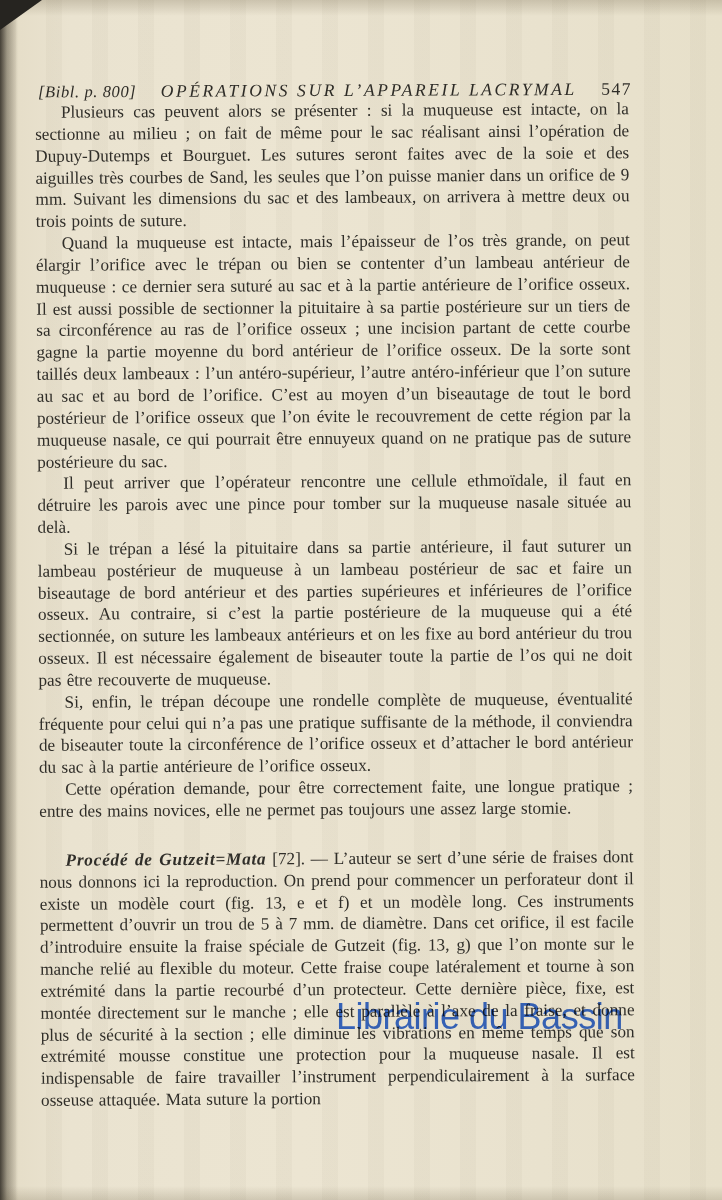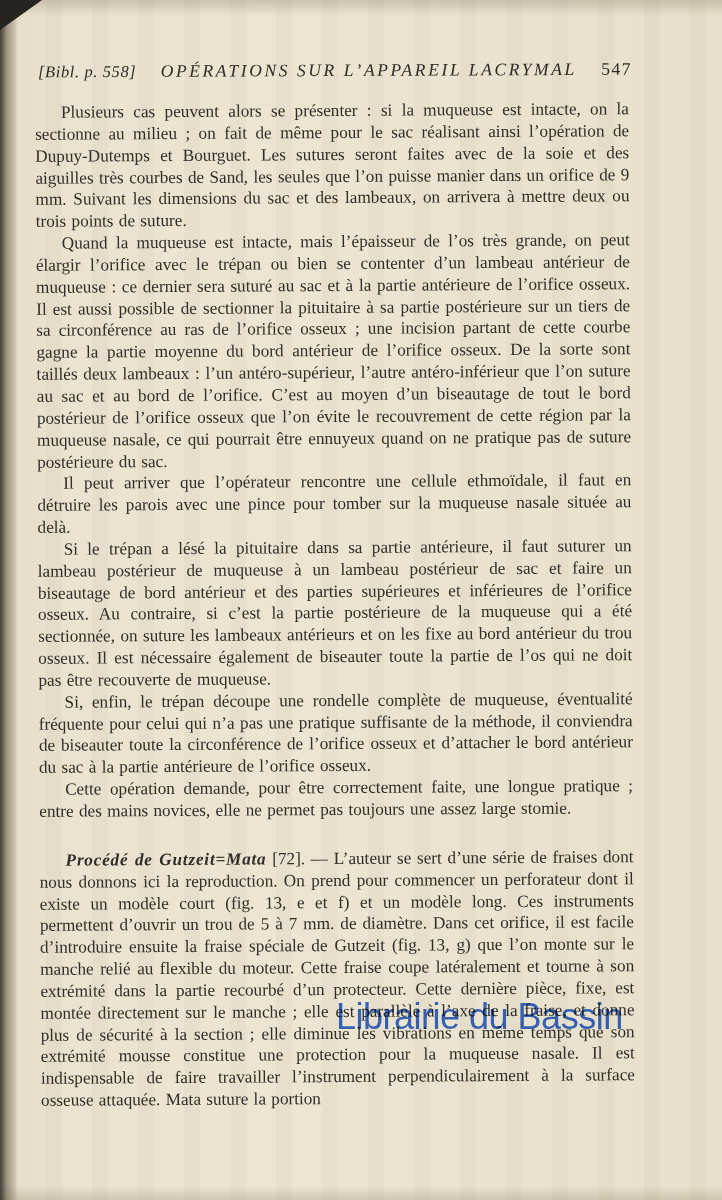--- a/index.html
+++ b/index.html
@@ -60,20 +60,21 @@
   }
   .running-title {
     font-style: italic;
     font-size: 17.5px;
     letter-spacing: 2.6px;
     white-space: nowrap;
   }
   .pagenum {
     font-size: 17.5px;
     letter-spacing: 1.5px;
+    margin-top: 20px;
   }
   .text-block {
     position: absolute;
     left: 38px; top: 100px;
     width: 594px;
     font-size: 17.2px;
     line-height: 21.85px;
     text-align: justify;
     color: #302e29;
     word-spacing: 1px;
@@ -106,21 +107,21 @@
 </style>
 </head>
 <body>
 
 <div class="page">
   <div class="stripes"></div>
   <div class="gutter"></div>
   <div class="corner"></div>
 
   <div class="header">
-    <span class="bibl">[Bibl. p. 558]</span>
+    <span class="bibl">[Bibl. p. 800]</span>
     <span class="running-title">OPÉRATIONS SUR L’APPAREIL LACRYMAL</span>
     <span class="pagenum">547</span>
   </div>
 
   <div class="text-block">
     <p>Plusieurs cas peuvent alors se présenter : si la muqueuse est intacte, on la sectionne au milieu ; on fait de même pour le sac réalisant ainsi l’opération de Dupuy-Dutemps et Bourguet. Les sutures seront faites avec de la soie et des aiguilles très courbes de Sand, les seules que l’on puisse manier dans un orifice de 9 mm. Suivant les dimensions du sac et des lambeaux, on arrivera à mettre deux ou trois points de suture.</p>
     <p>Quand la muqueuse est intacte, mais l’épaisseur de l’os très grande, on peut élargir l’orifice avec le trépan ou bien se contenter d’un lambeau antérieur de muqueuse : ce dernier sera suturé au sac et à la partie antérieure de l’orifice osseux. Il est aussi possible de sectionner la pituitaire à sa partie postérieure sur un tiers de sa circonférence au ras de l’orifice osseux ; une incision partant de cette courbe gagne la partie moyenne du bord antérieur de l’orifice osseux. De la sorte sont taillés deux lambeaux : l’un antéro-supérieur, l’autre antéro-inférieur que l’on suture au sac et au bord de l’orifice. C’est au moyen d’un biseautage de tout le bord postérieur de l’orifice osseux que l’on évite le recouvrement de cette région par la muqueuse nasale, ce qui pourrait être ennuyeux quand on ne pratique pas de suture postérieure du sac.</p>
     <p>Il peut arriver que l’opérateur rencontre une cellule ethmoïdale, il faut en détruire les parois avec une pince pour tomber sur la muqueuse nasale située au delà.</p>
     <p>Si le trépan a lésé la pituitaire dans sa partie antérieure, il faut suturer un lambeau postérieur de muqueuse à un lambeau postérieur de sac et faire un biseautage de bord antérieur et des parties supérieures et inférieures de l’orifice osseux. Au contraire, si c’est la partie postérieure de la muqueuse qui a été sectionnée, on suture les lambeaux antérieurs et on les fixe au bord antérieur du trou osseux. Il est nécessaire également de biseauter toute la partie de l’os qui ne doit pas être recouverte de muqueuse.</p>
     <p>Si, enfin, le trépan découpe une rondelle complète de muqueuse, éventualité fréquente pour celui qui n’a pas une pratique suffisante de la méthode, il conviendra de biseauter toute la circonférence de l’orifice osseux et d’attacher le bord antérieur du sac à la partie antérieure de l’orifice osseux.</p>

